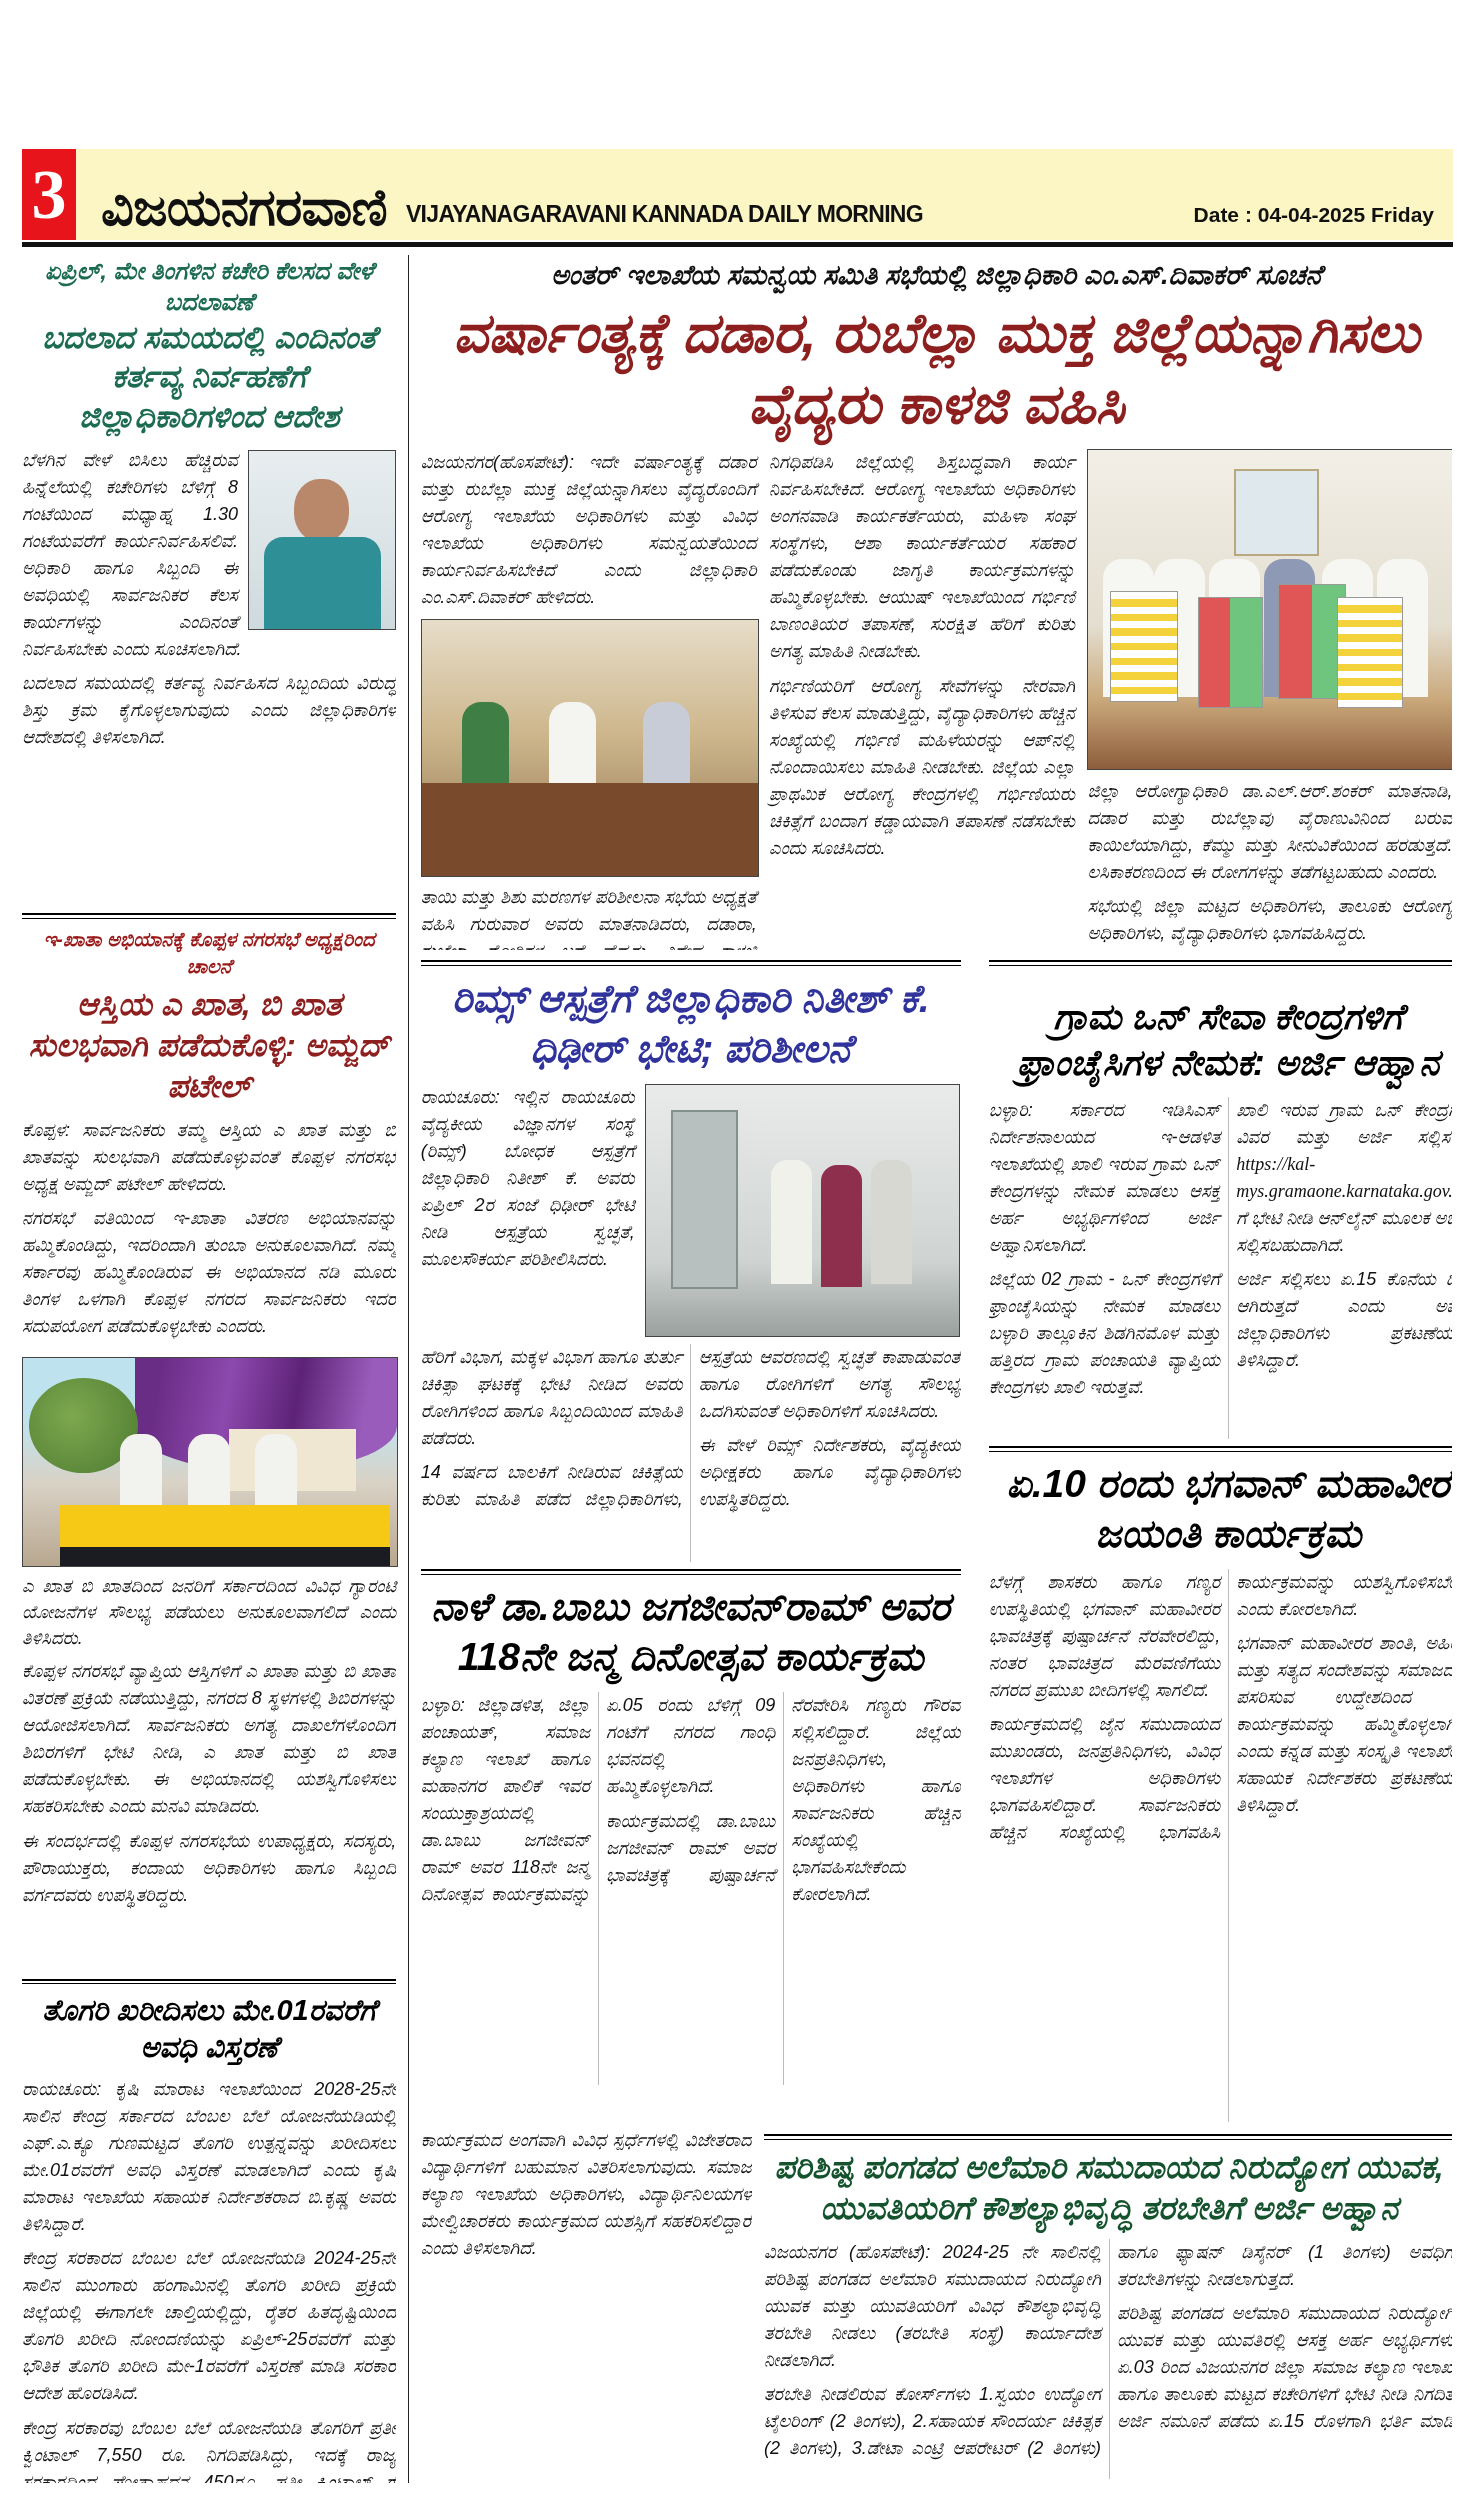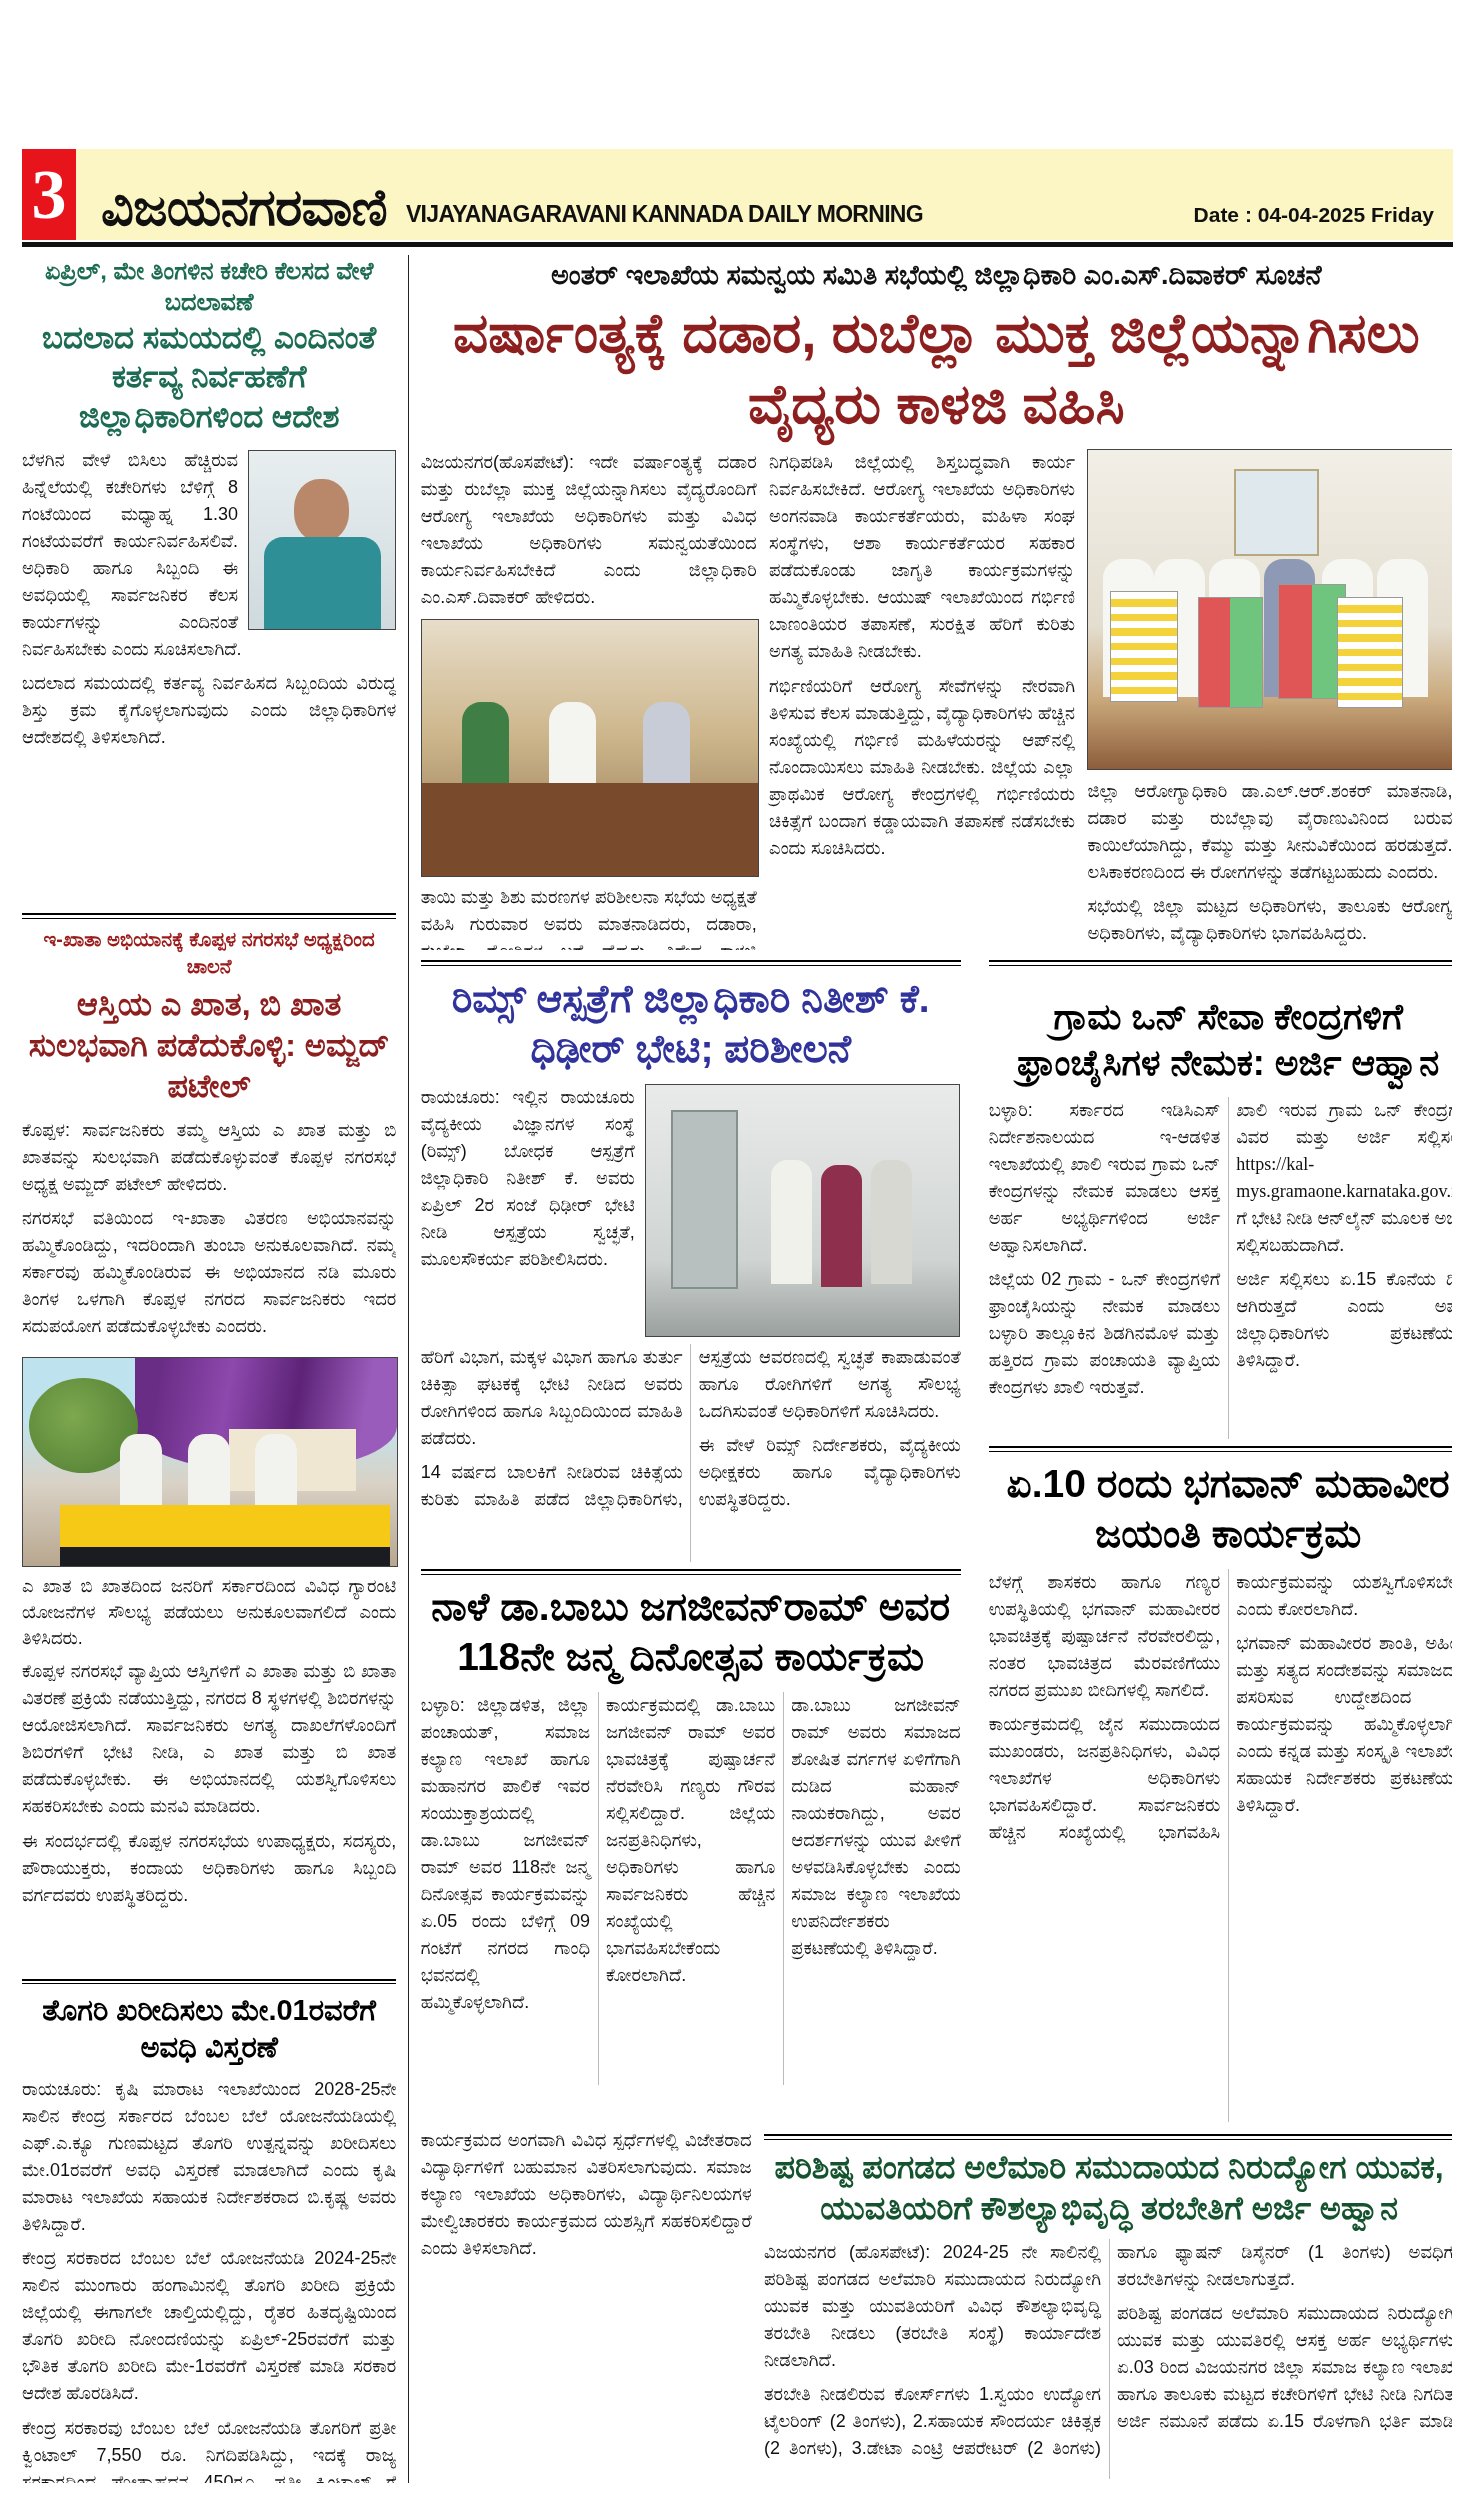--- a/index.html
+++ b/index.html
@@ -7,21 +7,21 @@
        font-family:"Liberation Sans","DejaVu Sans",sans-serif;color:#111;}
   .masthead{margin:149px 22px 0;height:91px;display:flex;}
   .pagenum{width:54px;background:#e8141c;color:#fff;display:flex;align-items:center;justify-content:center;
            font-family:"Liberation Serif","DejaVu Serif",serif;font-size:70px;font-weight:bold;}
   .banner{flex:1;background:#fbf6c3;display:flex;align-items:flex-end;padding:0 19px 7.3px 25px;}
   .title-kn{font-size:51px;font-weight:800;letter-spacing:-0.7px;line-height:1;}
   .title-en{font-size:23px;font-weight:bold;margin:0 0 4.4px 19px;letter-spacing:-0.7px;white-space:nowrap;}
   .title-en b{font-weight:900;}
   .date-label{margin-left:auto;font-size:21px;font-weight:bold;margin-bottom:5.8px;white-space:nowrap;}
   .rule-thick{height:5.1px;background:#111;margin:2.2px 22px 0;}
-  .content{display:grid;grid-template-columns:387px 1043px;margin:7.3px 22px 0;height:2228px;overflow:hidden;}
+  .content{display:grid;grid-template-columns:387px 1043px;margin:7.3px 22px 0;height:2228px;overflow:hidden;font-style:italic;}
   .leftcol{border-right:1.5px solid #222;padding-right:11.7px;overflow:hidden;}
   .rightarea{padding-left:11.7px;overflow:hidden;}
   .rule-double{border-top:2.9px solid #000;border-bottom:1.1px solid #000;height:2.9px;margin:7.3px 0;}
   p{margin:0 0 7.3px;font-size:18px;line-height:1.5;text-align:justify;}
   .kicker{font-size:19.7px;font-weight:bold;text-align:center;line-height:1.35;margin:2.9px 0 4.4px;}
   .kicker.red{color:#9b1b1b;}
   .hl{font-weight:800;text-align:center;line-height:1.28;margin:1.5px 0 10.2px;}
   .hl-green{color:#1c6b52;}
   .hl-green .sub{font-size:24px;display:block;}
   .hl-green .big{font-size:31px;display:block;}
@@ -206,21 +206,20 @@
             <p>14 ವರ್ಷದ ಬಾಲಕಿಗೆ ನೀಡಿರುವ ಚಿಕಿತ್ಸೆಯ ಕುರಿತು ಮಾಹಿತಿ ಪಡೆದ ಜಿಲ್ಲಾಧಿಕಾರಿಗಳು, ಆಸ್ಪತ್ರೆಯ ಆವರಣದಲ್ಲಿ ಸ್ವಚ್ಛತೆ ಕಾಪಾಡುವಂತೆ ಹಾಗೂ ರೋಗಿಗಳಿಗೆ ಅಗತ್ಯ ಸೌಲಭ್ಯ ಒದಗಿಸುವಂತೆ ಅಧಿಕಾರಿಗಳಿಗೆ ಸೂಚಿಸಿದರು.</p>
             <p>ಈ ವೇಳೆ ರಿಮ್ಸ್ ನಿರ್ದೇಶಕರು, ವೈದ್ಯಕೀಯ ಅಧೀಕ್ಷಕರು ಹಾಗೂ ವೈದ್ಯಾಧಿಕಾರಿಗಳು ಉಪಸ್ಥಿತರಿದ್ದರು.</p>
           </div>
         </article>
         <div class="rule-double"></div>
         <article>
           <h2 class="hl hl-size-mid" style="color:#000;">ನಾಳೆ ಡಾ.ಬಾಬು ಜಗಜೀವನ್‌ರಾಮ್ ಅವರ 118ನೇ ಜನ್ಮ ದಿನೋತ್ಸವ ಕಾರ್ಯಕ್ರಮ</h2>
           <div class="cols3 clip" style="height:393px;">
             <p>ಬಳ್ಳಾರಿ: ಜಿಲ್ಲಾಡಳಿತ, ಜಿಲ್ಲಾ ಪಂಚಾಯತ್, ಸಮಾಜ ಕಲ್ಯಾಣ ಇಲಾಖೆ ಹಾಗೂ ಮಹಾನಗರ ಪಾಲಿಕೆ ಇವರ ಸಂಯುಕ್ತಾಶ್ರಯದಲ್ಲಿ ಡಾ.ಬಾಬು ಜಗಜೀವನ್ ರಾಮ್ ಅವರ 118ನೇ ಜನ್ಮ ದಿನೋತ್ಸವ ಕಾರ್ಯಕ್ರಮವನ್ನು ಏ.05 ರಂದು ಬೆಳಿಗ್ಗೆ 09 ಗಂಟೆಗೆ ನಗರದ ಗಾಂಧಿ ಭವನದಲ್ಲಿ ಹಮ್ಮಿಕೊಳ್ಳಲಾಗಿದೆ.</p>
             <p>ಕಾರ್ಯಕ್ರಮದಲ್ಲಿ ಡಾ.ಬಾಬು ಜಗಜೀವನ್ ರಾಮ್ ಅವರ ಭಾವಚಿತ್ರಕ್ಕೆ ಪುಷ್ಪಾರ್ಚನೆ ನೆರವೇರಿಸಿ ಗಣ್ಯರು ಗೌರವ ಸಲ್ಲಿಸಲಿದ್ದಾರೆ. ಜಿಲ್ಲೆಯ ಜನಪ್ರತಿನಿಧಿಗಳು, ಅಧಿಕಾರಿಗಳು ಹಾಗೂ ಸಾರ್ವಜನಿಕರು ಹೆಚ್ಚಿನ ಸಂಖ್ಯೆಯಲ್ಲಿ ಭಾಗವಹಿಸಬೇಕೆಂದು ಕೋರಲಾಗಿದೆ.</p>
-            <p>ಡಾ.ಬಾಬು ಜಗಜೀವನ್ ರಾಮ್ ಅವರು ಸಮಾಜದ ಶೋಷಿತ ವರ್ಗಗಳ ಏಳಿಗೆಗಾಗಿ ದುಡಿದ ಮಹಾನ್ ನಾಯಕರಾಗಿದ್ದು, ಅವರ ಆದರ್ಶಗಳನ್ನು ಯುವ ಪೀಳಿಗೆ ಅಳವಡಿಸಿಕೊಳ್ಳಬೇಕು ಎಂದು ಸಮಾಜ ಕಲ್ಯಾಣ ಇಲಾಖೆಯ ಉಪನಿರ್ದೇಶಕರು ಪ್ರಕಟಣೆಯಲ್ಲಿ ತಿಳಿಸಿದ್ದಾರೆ.</p>
           </div>
         </article>
       </div>
 
       <div>
         <div class="rule-double"></div>
         <article>
           <h2 class="hl hl-size-side" style="color:#000;">ಗ್ರಾಮ ಒನ್ ಸೇವಾ ಕೇಂದ್ರಗಳಿಗೆ ಫ್ರಾಂಚೈಸಿಗಳ ನೇಮಕ: ಅರ್ಜಿ ಆಹ್ವಾನ</h2>
           <div class="cols2 clip" style="height:342px;">
             <p>ಬಳ್ಳಾರಿ: ಸರ್ಕಾರದ ಇಡಿಸಿಎಸ್ ನಿರ್ದೇಶನಾಲಯದ ಇ-ಆಡಳಿತ ಇಲಾಖೆಯಲ್ಲಿ ಖಾಲಿ ಇರುವ ಗ್ರಾಮ ಒನ್ ಕೇಂದ್ರಗಳನ್ನು ನೇಮಕ ಮಾಡಲು ಆಸಕ್ತ ಅರ್ಹ ಅಭ್ಯರ್ಥಿಗಳಿಂದ ಅರ್ಜಿ ಅಹ್ವಾನಿಸಲಾಗಿದೆ.</p>

